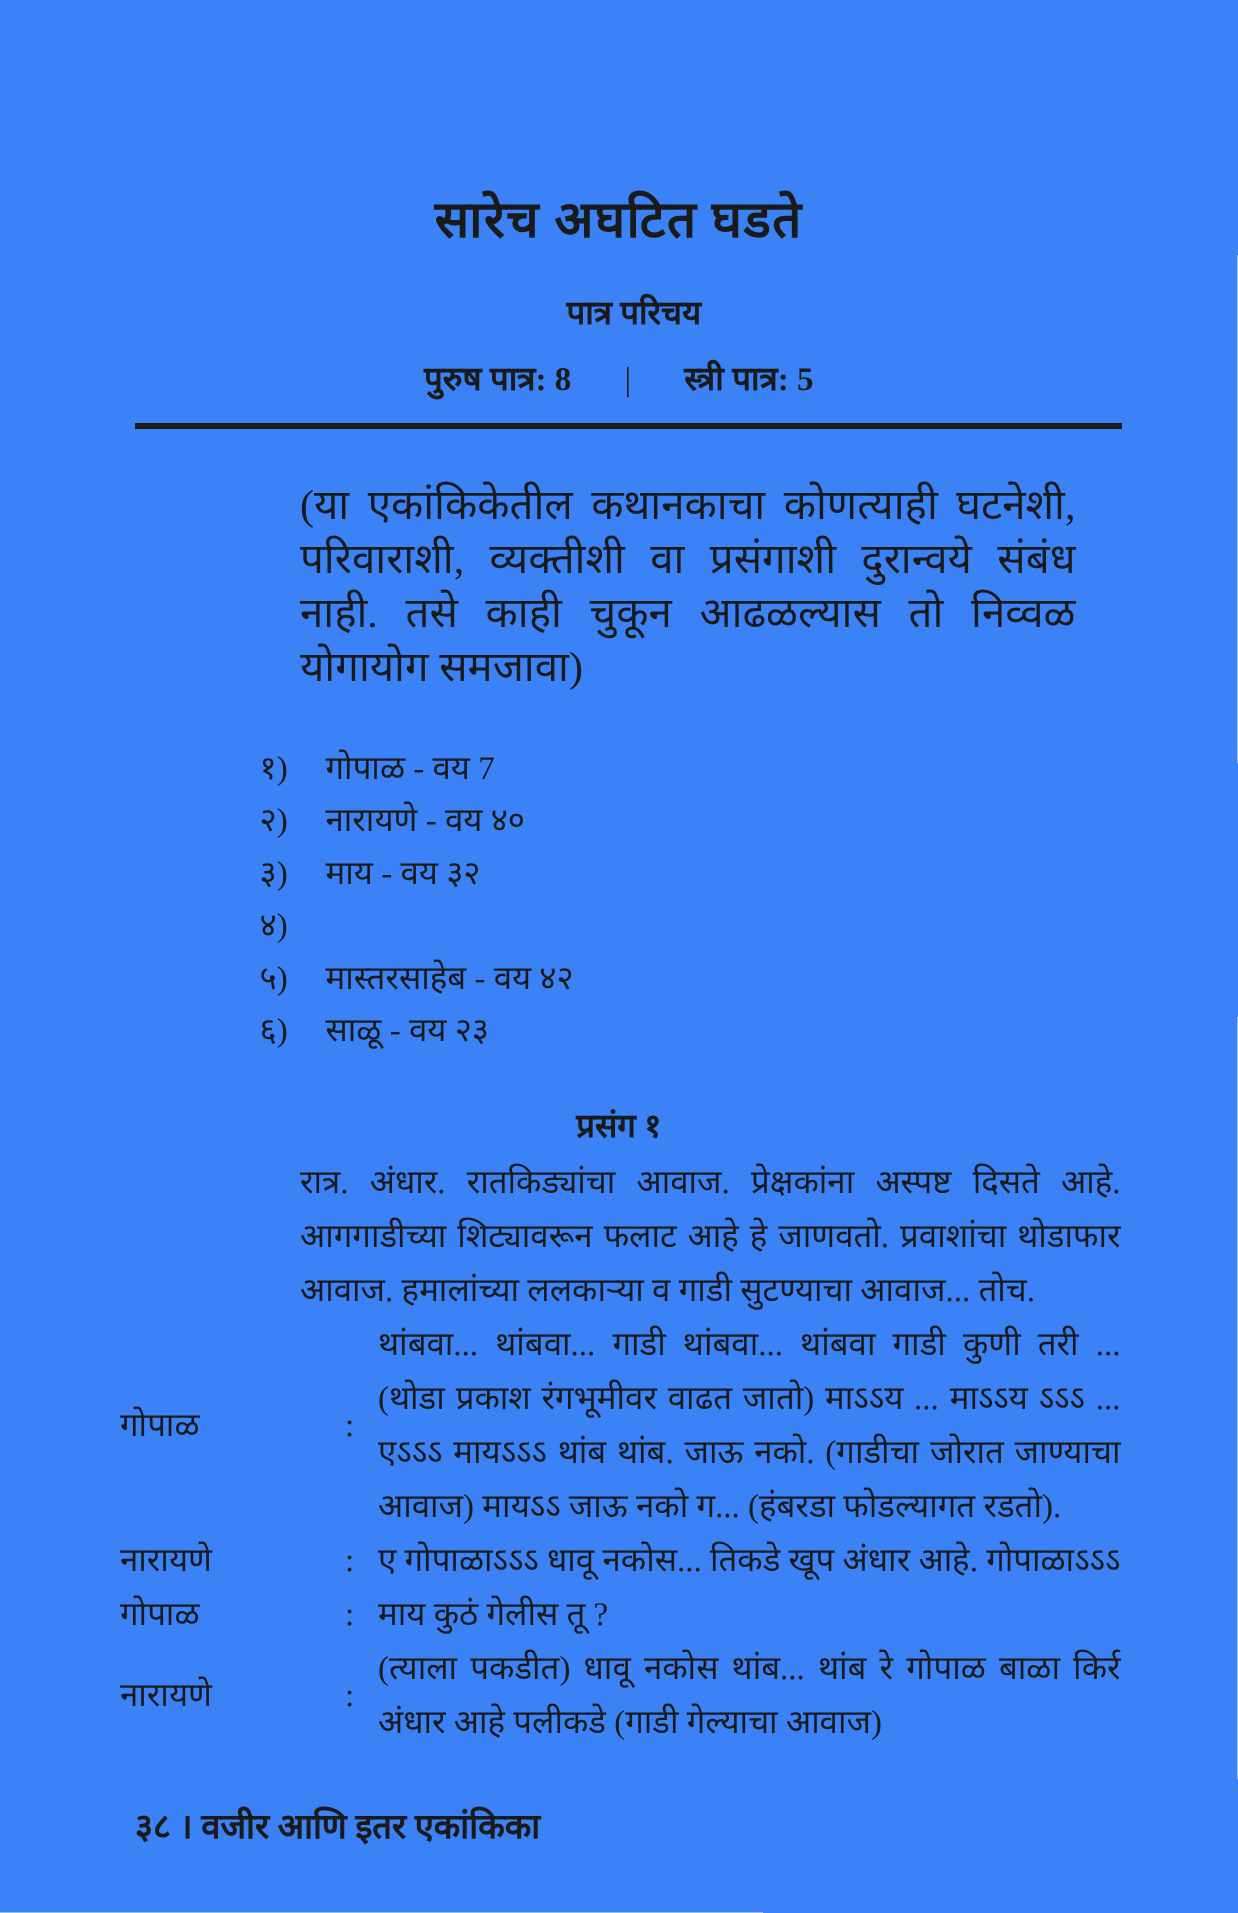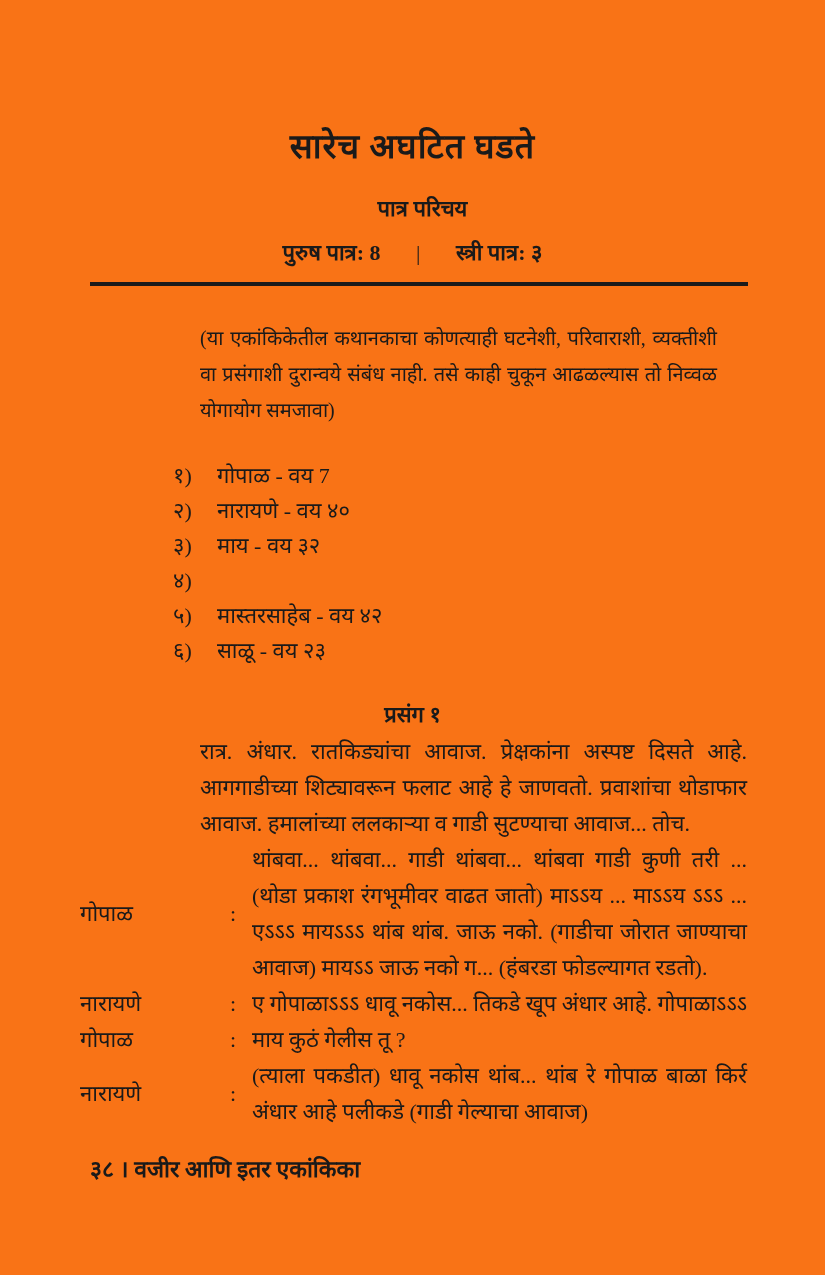--- a/index.html
+++ b/index.html
@@ -1,21 +1,21 @@
 <!DOCTYPE html>
 <html><head>
 <meta charset="utf-8">
 <style>
   html, body { margin: 0; padding: 0; background: #e8e8e8; }
   .page {
     position: relative;
     width: 825px;
     height: 1275px;
     margin: 0 auto;
-    background: #f97316;
+    background: #3b82f6;
     color: #1a1a1a;
     font-family: "Liberation Serif", "DejaVu Serif", serif;
     overflow: hidden;
   }
   .title {
     padding-top: 122px;
     text-align: center;
     font-size: 34px;
     font-weight: bold;
     letter-spacing: 1px;
@@ -34,21 +34,21 @@
     font-weight: bold;
   }
   .cast-counts .sep { margin: 0 30px; font-weight: normal; }
   .rule {
     height: 4px;
     background: #1b1b1b;
     margin: 16px 77px 0 90px;
   }
   .note {
     margin: 34px 108px 0 200px;
-    font-size: 20px;
+    font-size: 28px;
     line-height: 36px;
     text-align: justify;
   }
   .cast-list {
     margin: 30px 0 0 173px;
     font-size: 22px;
     line-height: 35px;
   }
   .cast-item { display: flex; }
   .cast-num { width: 44px; flex: none; }
@@ -69,38 +69,38 @@
     font-size: 22px;
     line-height: 36px;
   }
   .dialogue-row { display: flex; align-items: center; }
   .speaker { width: 150px; flex: none; }
   .colon { width: 22px; flex: none; }
   .dtext { flex: 1; text-align: justify; }
   .footer {
     position: absolute;
     left: 90px;
-    top: 1152px;
+    top: 1200px;
     font-size: 23px;
     font-weight: bold;
   }
 </style>
 </head>
 <body>
 
 <div class="page">
 
   <div class="title">सारेच अघटित घडते</div>
 
   <div class="subtitle">पात्र परिचय</div>
 
   <div class="cast-counts">
     <span>पुरुष पात्र: 8</span>
     <span class="sep">|</span>
-    <span>स्त्री पात्र: ३</span>
+    <span>स्त्री पात्र: 5</span>
   </div>
 
   <div class="rule"></div>
 
   <div class="note">(या एकांकिकेतील कथानकाचा कोणत्याही घटनेशी, परिवाराशी, व्यक्तीशी वा प्रसंगाशी दुरान्वये संबंध नाही. तसे काही चुकून आढळल्यास तो निव्वळ योगायोग समजावा)</div>
 
   <div class="cast-list">
     <div class="cast-item">
       <span class="cast-num">१)</span>
       <span class="cast-desc">गोपाळ - वय 7</span>

